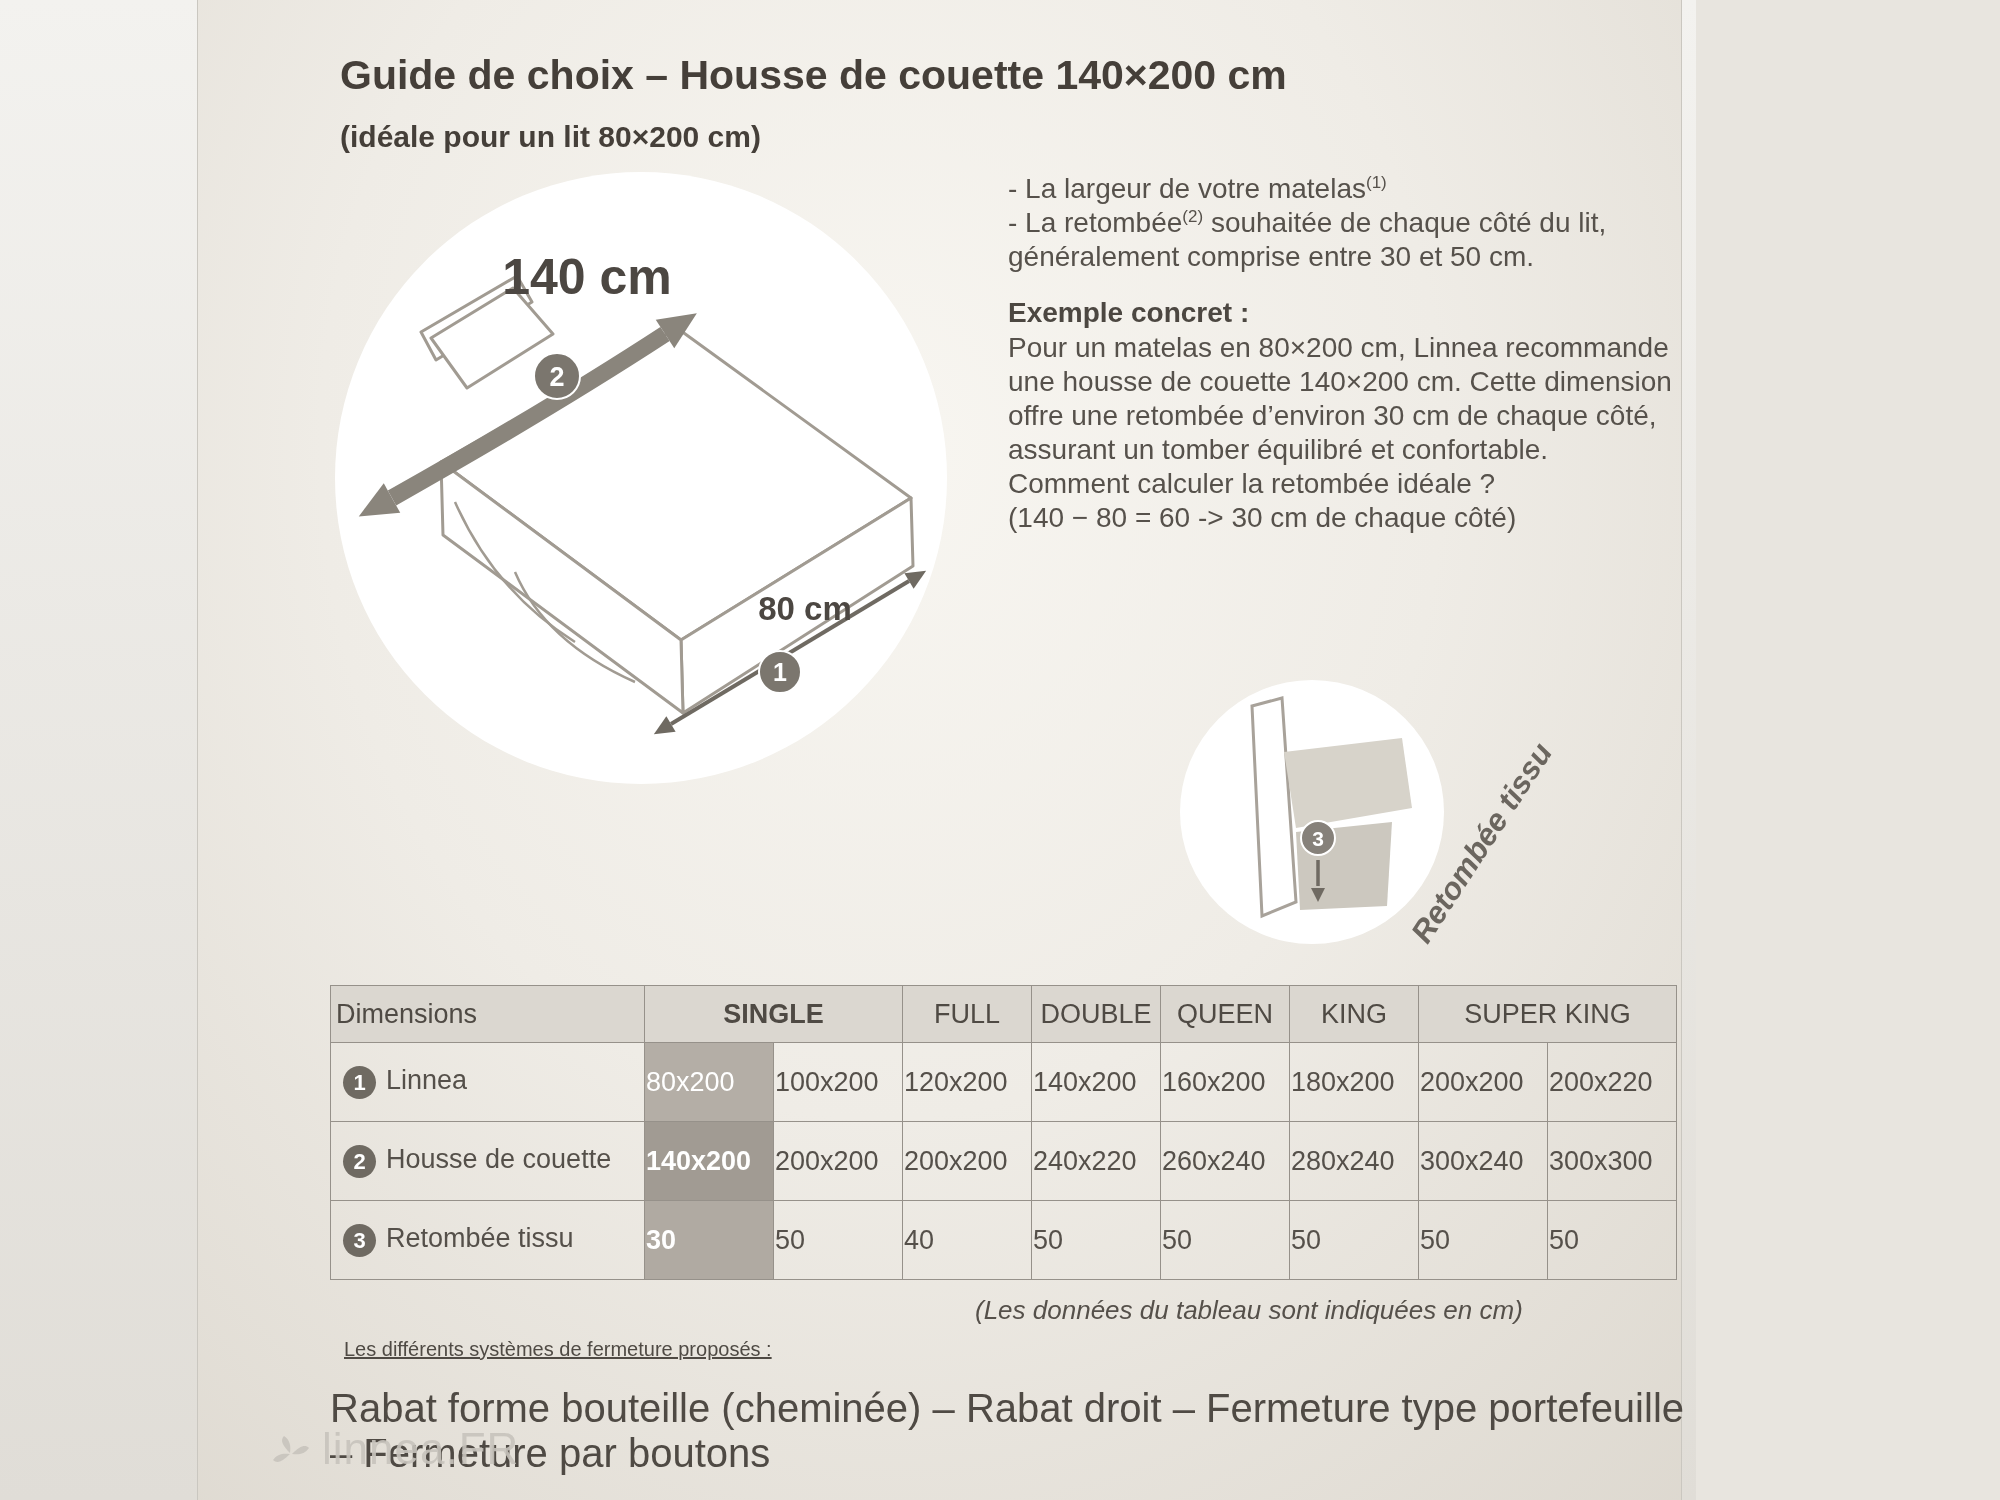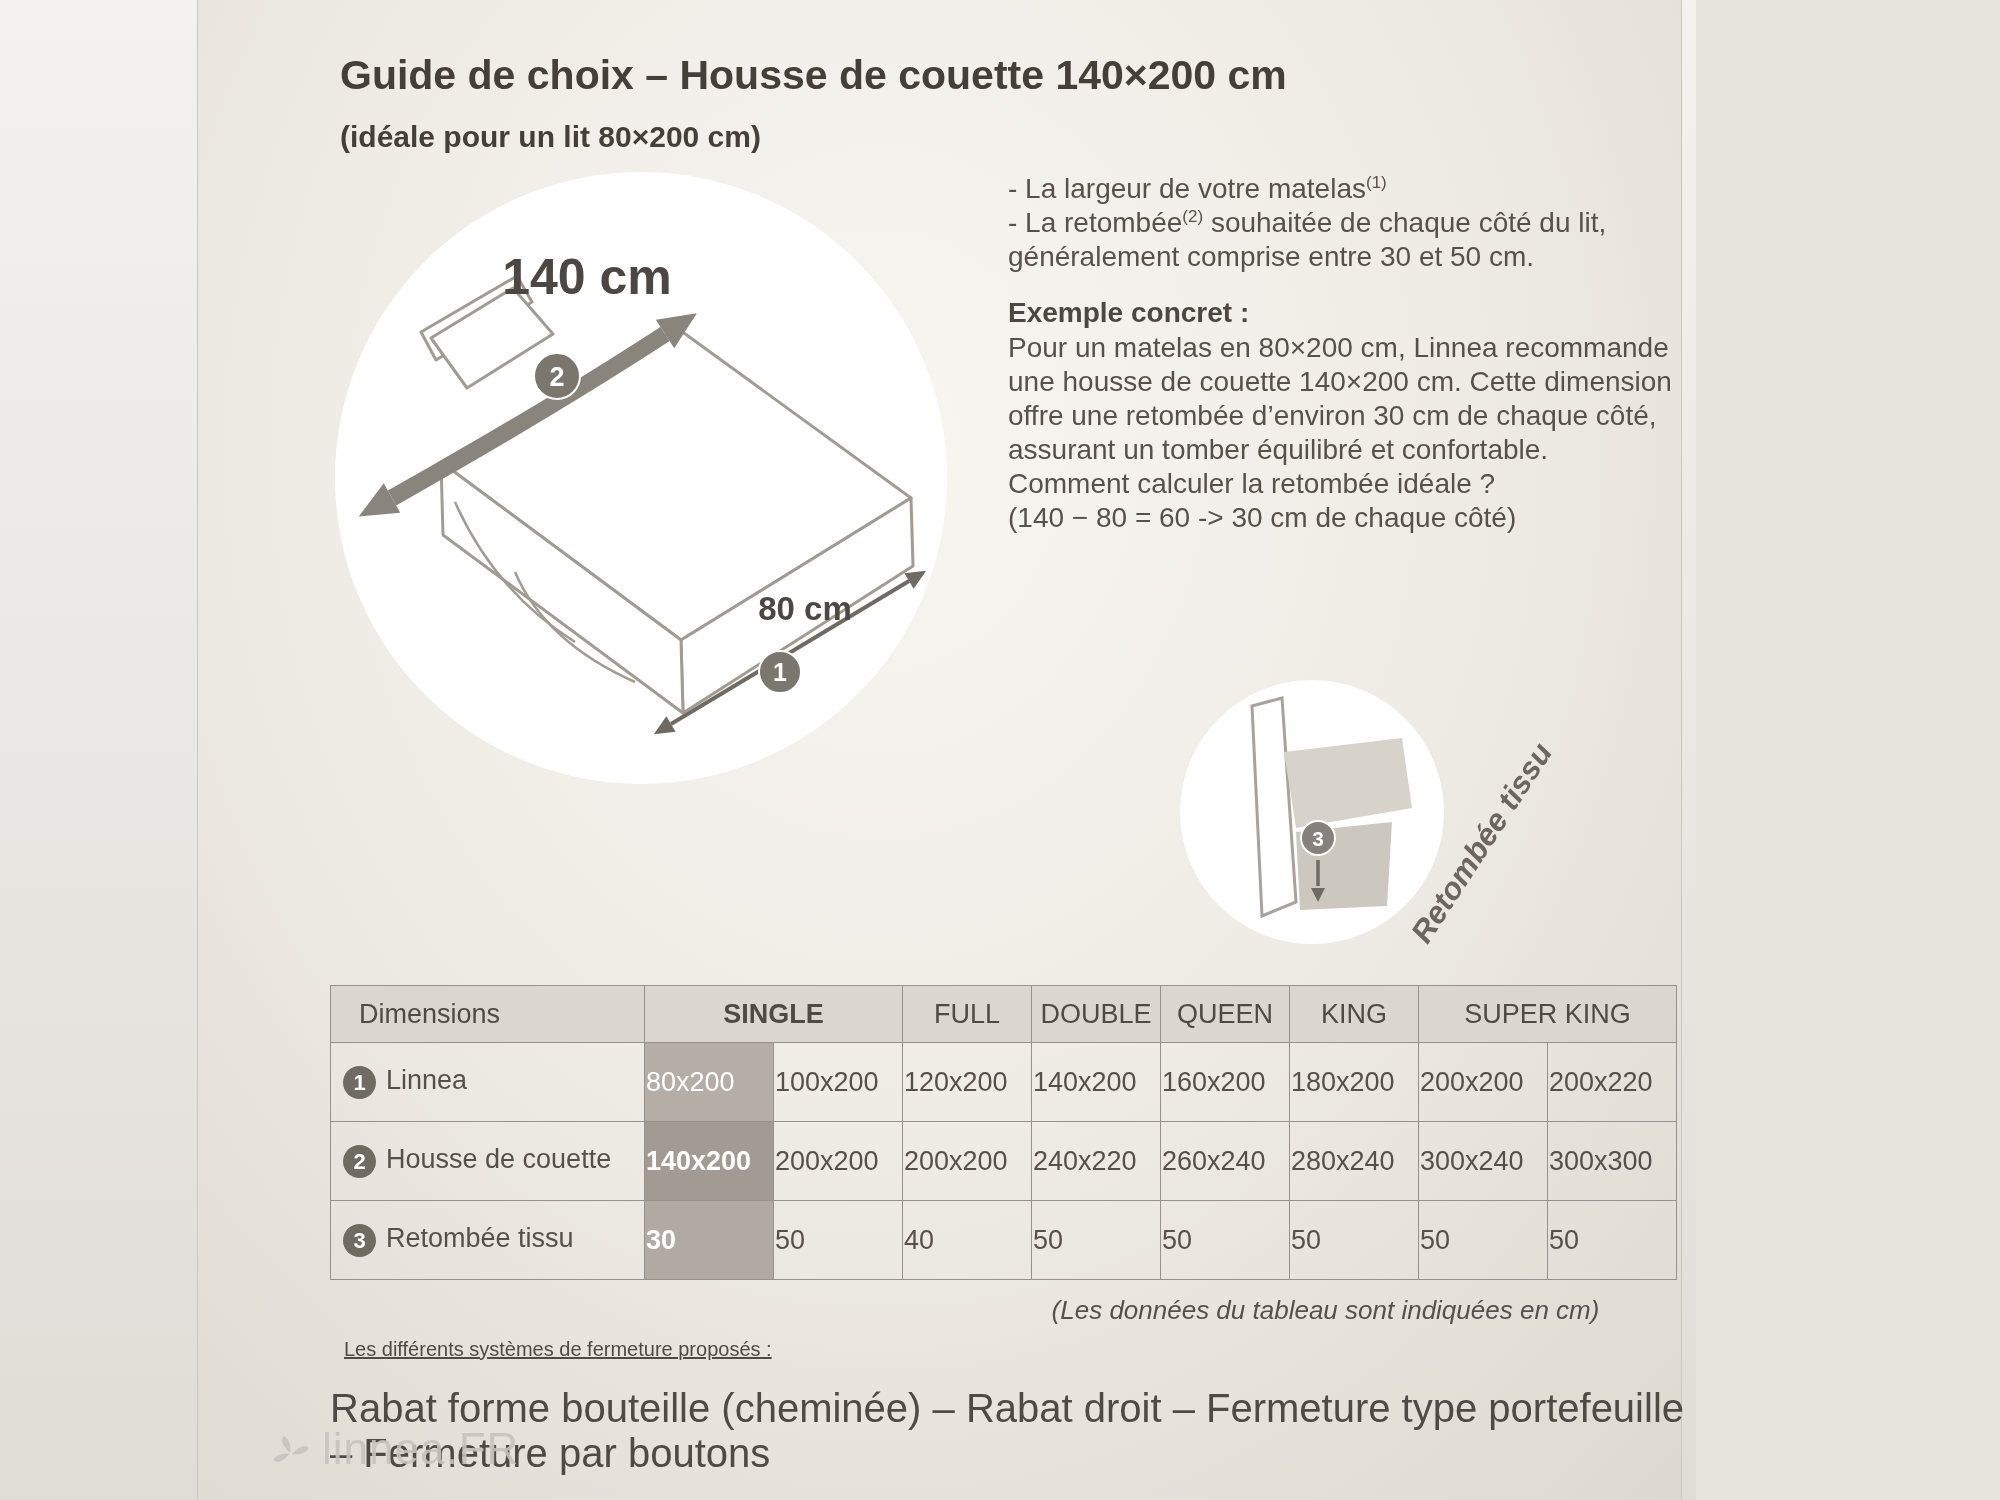--- a/index.html
+++ b/index.html
@@ -50,34 +50,34 @@
 
   .size-table {
     position:absolute; left:330px; top:985px; width:1346px;
     border-collapse:collapse; table-layout:fixed;
     font-size:27px; color:#55504a;
   }
   .size-table th, .size-table td { border:1px solid #96918a; }
   .size-table thead th {
     background:#dbd7d0; height:54px; font-weight:normal; color:#4f4a44;
   }
-  .size-table th.corner { text-align:left; padding-left:28px; }
+  .size-table th.corner { text-align:left; padding-left:5px; }
   .size-table th.bold { font-weight:bold; }
   .size-table tbody td { height:76px; text-align:left; }
   .size-table td.rowlabel { text-align:left; padding-left:12px; }
   .hl1 { background:#b4aea6; color:#ffffff; }
   .hl2 { background:#a19b93; color:#ffffff; font-weight:bold; }
   .hl3 { background:#b0aaa2; color:#ffffff; font-weight:bold; }
   .num-badge {
     display:inline-block; width:33px; height:33px; border-radius:50%;
     background:#6f6a62; color:#fff; font-size:22px; line-height:33px;
     text-align:center; margin-right:10px; vertical-align:middle; font-weight:bold;
   }
   .table-note {
-    position:absolute; left:975px; top:1295px; width:701px; text-align:center;
+    position:absolute; left:975px; top:1295px; width:701px; text-align:left;
     font-style:italic; font-size:26px; color:#55504a;
   }
   .closure-heading {
     position:absolute; left:344px; top:1338px;
     font-size:20px; text-decoration:underline; color:#4f4a44;
   }
   .closure-text {
     position:absolute; left:330px; top:1386px; font-size:40px; color:#4f4a44;
   }
   .watermark {

